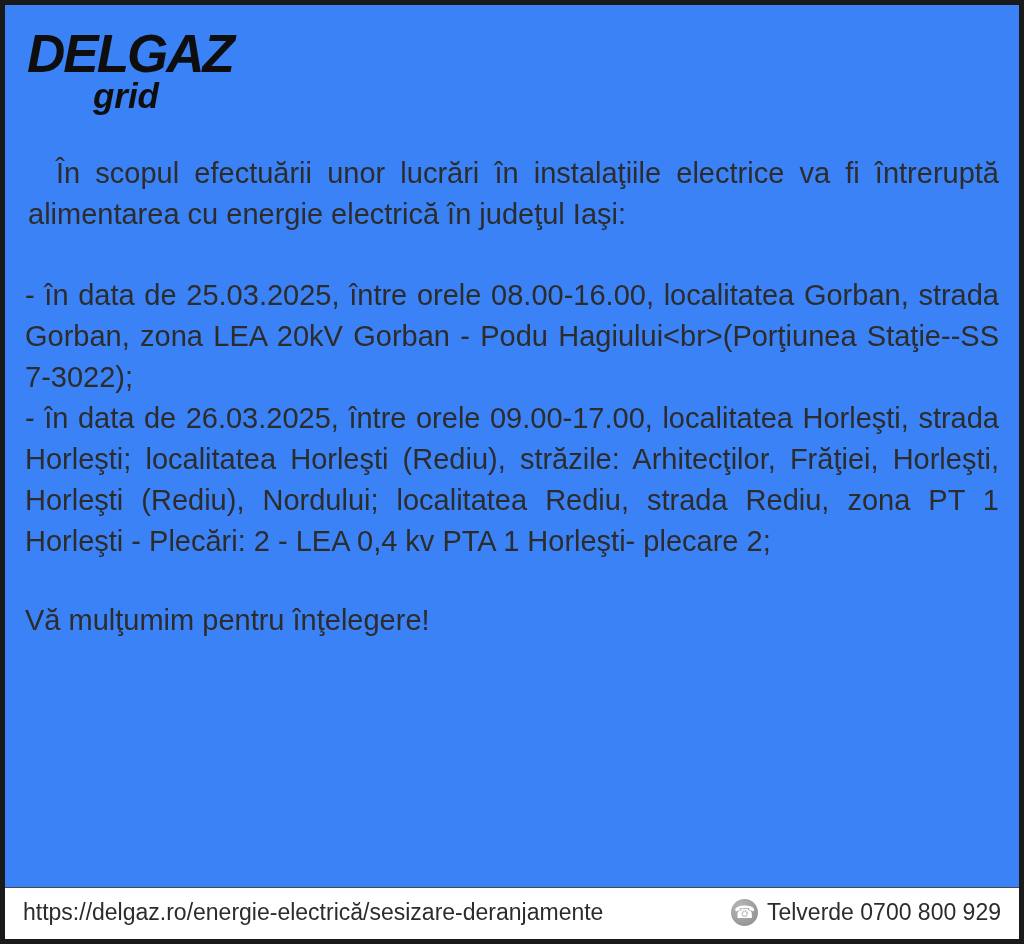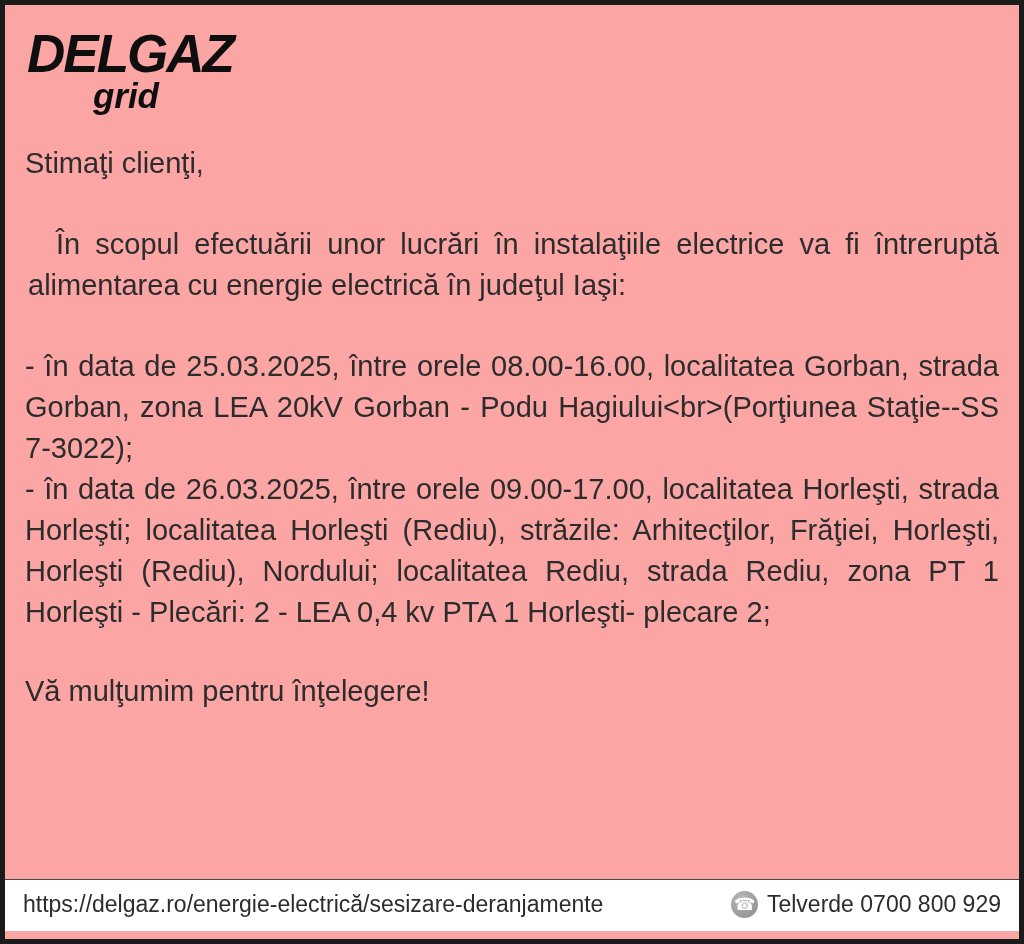--- a/index.html
+++ b/index.html
@@ -5,21 +5,21 @@
   html, body {
     margin: 0;
     padding: 0;
     background: #e8e8e8;
   }
   .page {
     position: relative;
     width: 1024px;
     height: 944px;
     box-sizing: border-box;
-    background: #fca5a5;
+    background: #3b82f6;
     border: 5px solid #1a1a1a;
     padding: 20px 20px 0 20px;
     overflow: hidden;
     font-family: "Liberation Sans", "DejaVu Sans", sans-serif;
     color: #2c2c2c;
   }
   
   .logo {
     display: inline-block;
     margin: 2px 0 0 2px;
@@ -66,21 +66,21 @@
     text-align: justify;
   }
   .closing {
     margin: 38px 0 0 0;
   }
   
   .footer {
     position: absolute;
     left: 0;
     right: 0;
-    bottom: 8px;
+    bottom: 0;
     height: 49px;
     border-top: 1px solid #4a4a4a;
     display: flex;
     align-items: center;
     justify-content: space-between;
     padding: 0 18px 2px 18px;
     font-size: 23px;
     background: #ffffff;
   }
   .footer-url {
@@ -113,21 +113,20 @@
 <div class="page">
 
   <header>
     <div class="logo">
       <div class="logo-main">DELGAZ</div>
       <div class="logo-sub">grid</div>
     </div>
   </header>
 
   <main class="bodytext">
-    <p class="greeting">Stimaţi clienţi,</p>
 
     <p class="intro">În scopul efectuării unor lucrări în instalaţiile electrice va fi întreruptă alimentarea cu energie electrică în judeţul Iaşi:</p>
 
     <div class="outages">
       <p>- în data de 25.03.2025, între orele 08.00-16.00, localitatea Gorban, strada Gorban, zona LEA 20kV Gorban - Podu Hagiului&lt;br&gt;(Porţiunea Staţie--SS 7-3022);</p>
       <p>- în data de 26.03.2025, între orele 09.00-17.00, localitatea Horleşti, strada Horleşti; localitatea Horleşti (Rediu), străzile: Arhitecţilor, Frăţiei, Horleşti, Horleşti (Rediu), Nordului; localitatea Rediu, strada Rediu, zona PT 1 Horleşti - Plecări: 2 - LEA 0,4 kv PTA 1 Horleşti- plecare 2;</p>
     </div>
 
     <p class="closing">Vă mulţumim pentru înţelegere!</p>
   </main>

